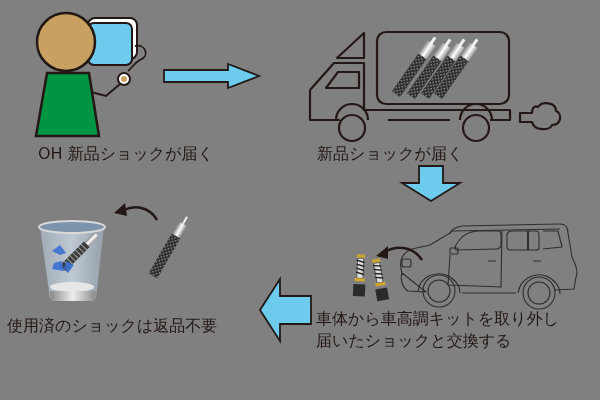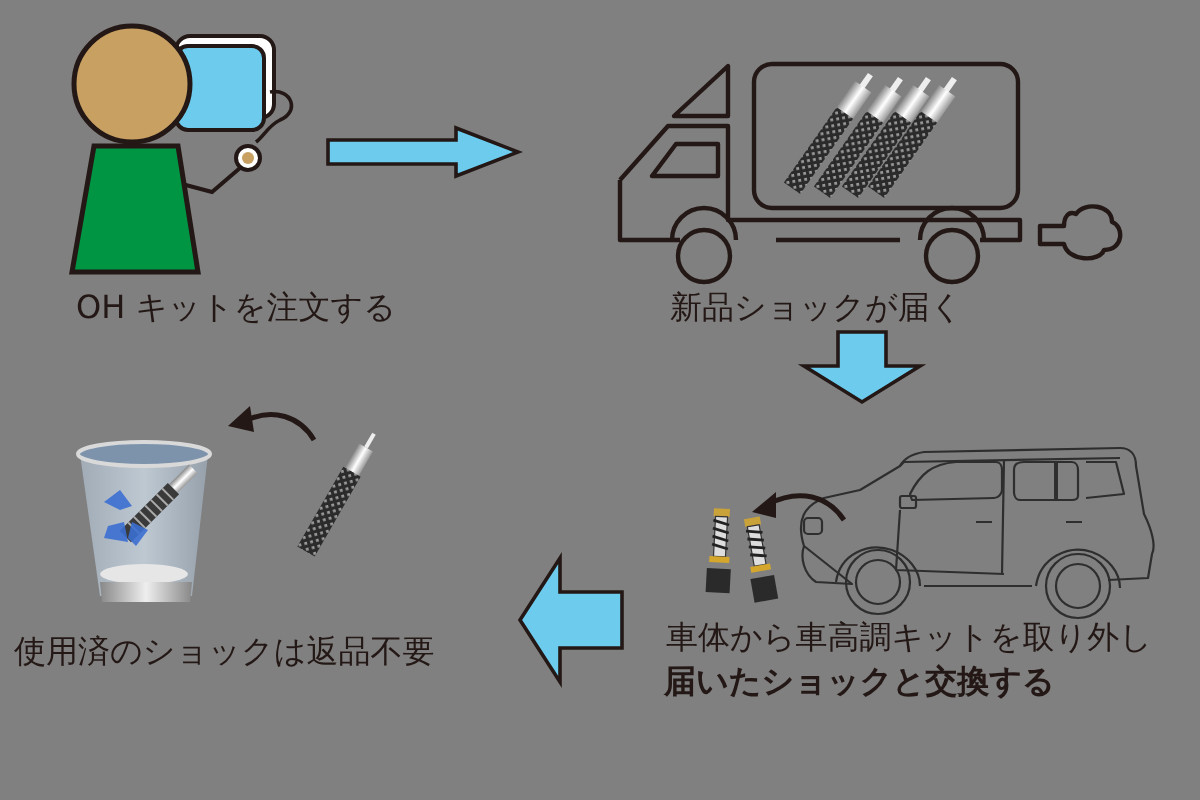--- a/index.html
+++ b/index.html
@@ -31,21 +31,21 @@
     <circle cx="124" cy="79" r="6" fill="#ffffff" stroke="#231815" stroke-width="2"></circle>
     <circle cx="124" cy="79" r="3" fill="#C7A062"></circle>
   </g>
 
   <path d="M91,92 L106,96 L120,84" fill="none" stroke="#231815" stroke-width="2"></path>
 
   <polygon points="47,73 89,73 99,136 36,136" fill="#009543" stroke="#231815" stroke-width="2.5"></polygon>
 
   <circle cx="66" cy="42" r="29" fill="#C7A062" stroke="#231815" stroke-width="2.5"></circle>
 </svg>
-<div class="caption" style="left:38px;top:143px;">OH キットを注文する</div>
+<div class="caption" style="left:38px;top:143px;">OH 新品ショックが届く</div>
 
 <svg style="left:160px;top:60px" width="105" height="35">
   <polygon points="4,10 68,10 68,4 99,16 68,28 68,22 4,22" fill="#6DCBEE" stroke="#231815" stroke-width="1.8" stroke-linejoin="miter"></polygon>
 </svg>
 
 <svg style="left:300px;top:25px" width="270" height="120">
   <g fill="none" stroke="#231815" stroke-width="2.2" stroke-linejoin="round">
 
     <polygon points="37,33 64,8 64,33"></polygon>
 
@@ -89,21 +89,21 @@
       <rect x="-8" y="-28" width="10" height="16" fill="url(#chrome)"></rect>
       <rect x="-8" y="-12" width="10" height="46" fill="url(#mesh)"></rect>
     </g>
     <g transform="translate(160,45) rotate(35)">
       <rect x="-5" y="-35" width="3" height="8" fill="#eee"></rect>
       <rect x="-8" y="-28" width="10" height="16" fill="url(#chrome)"></rect>
       <rect x="-8" y="-12" width="10" height="46" fill="url(#mesh)"></rect>
     </g>
   </g>
 </svg>
-<div class="caption" style="left:335px;top:143px;">新品ショックが届く</div>
+<div class="caption" style="left:317px;top:143px;">新品ショックが届く</div>
 
 <svg style="left:388px;top:163px" width="100" height="42">
   <polygon points="31,3 55,3 55,20 72,20 43,38 14,20 31,20" fill="#6DCBEE" stroke="#231815" stroke-width="1.8"></polygon>
 </svg>
 
 <svg style="left:390px;top:215px" width="210" height="95">
   <g fill="none" stroke="#2e2e2e" stroke-width="1.1" stroke-linejoin="round">
     <path d="M12,58 C8,45 12,38 22,34 L40,30 L60,18 C62,14 66,12 72,11 L170,9 C175,9 178,12 178,18 L182,42 C186,50 188,58 186,62 L184,74 L164,75 M126,78 L72,78 M36,77 L18,76 C12,72 10,64 12,58 Z"></path>
     <path d="M60,18 L62,16 L170,14"></path>
 
@@ -142,22 +142,22 @@
   </g>
   <g transform="translate(25,10) rotate(-10)">
     <rect x="2" y="0" width="8" height="4" fill="#c9a23a"></rect>
     <rect x="3" y="4" width="6" height="20" fill="#ddd" stroke="#333" stroke-width="0.6"></rect>
     <path d="M2,6 L10,8 M2,10 L10,12 M2,14 L10,16 M2,18 L10,20" stroke="#222" stroke-width="1.4"></path>
     <rect x="1" y="24" width="10" height="3" fill="#d4a72c"></rect>
     <rect x="0" y="30" width="12" height="12" fill="#2a2a2a"></rect>
   </g>
 </svg>
 
-<div class="caption" style="left:333px;top:308px;">車体から車高調キットを取り外し</div>
-<div class="caption" style="left:332px;top:330px;font-weight:bold;">届いたショックと交換する</div>
+<div class="caption" style="left:316px;top:308px;">車体から車高調キットを取り外し</div>
+<div class="caption" style="left:316px;top:330px;">届いたショックと交換する</div>
 
 <svg style="left:258px;top:275px" width="60" height="70">
   <polygon points="2,35 22,4 22,21 53,21 53,49 22,49 22,66" fill="#6DCBEE" stroke="#231815" stroke-width="1.8"></polygon>
 </svg>
 
 <svg style="left:30px;top:205px" width="90" height="90">
   <defs>
     <linearGradient id="binglass" x1="0" y1="0" x2="1" y2="0">
       <stop offset="0" stop-color="#a7b3c0"></stop>
       <stop offset="0.5" stop-color="#c9d5e0"></stop>

